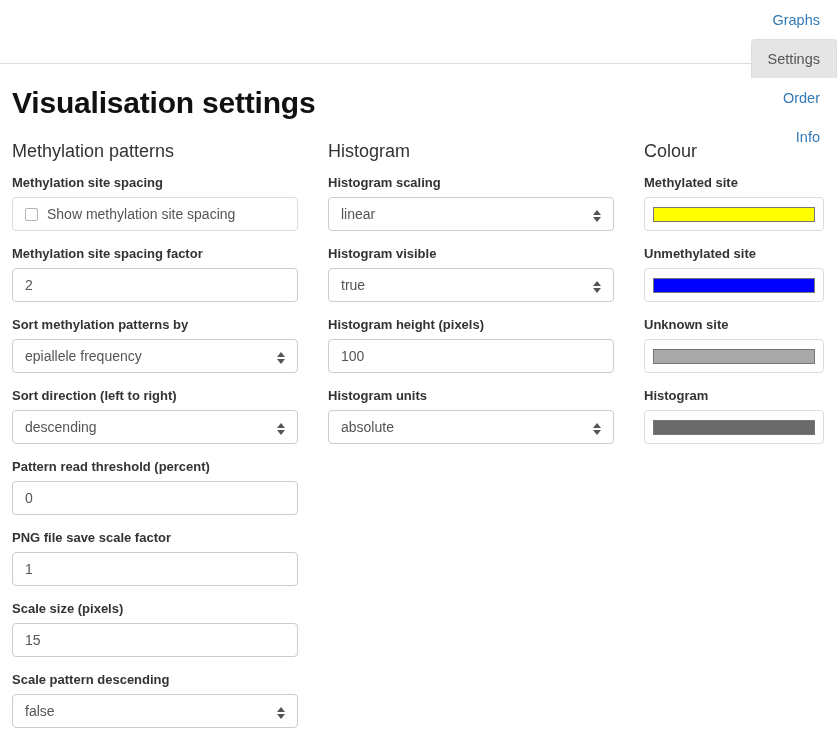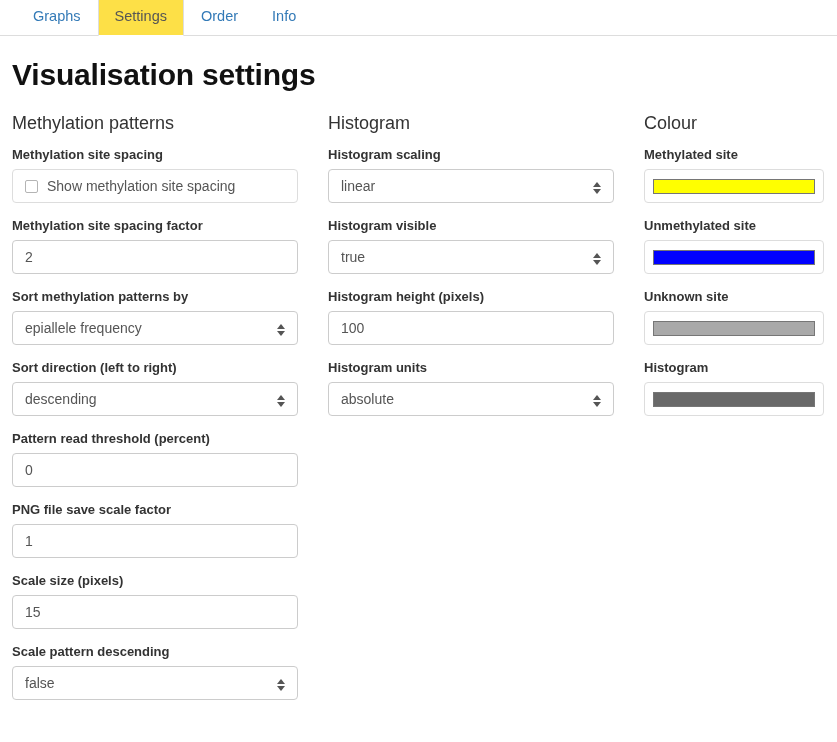--- a/index.html
+++ b/index.html
@@ -8,44 +8,45 @@
     width: 837px; height: 742px;
     background: #ffffff;
     font-family: "Liberation Sans", sans-serif;
     color: #333333;
     overflow: hidden;
   }
 
   
   .nav-tabs {
     position: relative;
-    height: 36px;
+    height: 64px;
     margin: 0 0 0 0;
     padding: 0 0 0 16px;
     list-style: none;
     display: flex;
     align-items: flex-end;
     border-bottom: 1px solid #dddddd;
+    flex-direction: column;
   }
   .nav-tab {
     position: relative;
     display: block;
     padding: 9px 16px 9px 16px;
     font-size: 14.5px;
     line-height: 20px;
     color: #337ab7;
     border: 1px solid transparent;
     border-radius: 4px 4px 0 0;
     margin-bottom: -1px;
     cursor: pointer;
     white-space: nowrap;
   }
   .nav-tab.active {
     color: #555555;
-    background: #fde047;
+    background: #e5e5e5;
     border-color: #dddddd #dddddd #ffffff;
     cursor: default;
   }
 
   
   .page-title {
     margin: 22px 0 0 12px;
     font-size: 30px;
     line-height: 34px;
     font-weight: bold;

